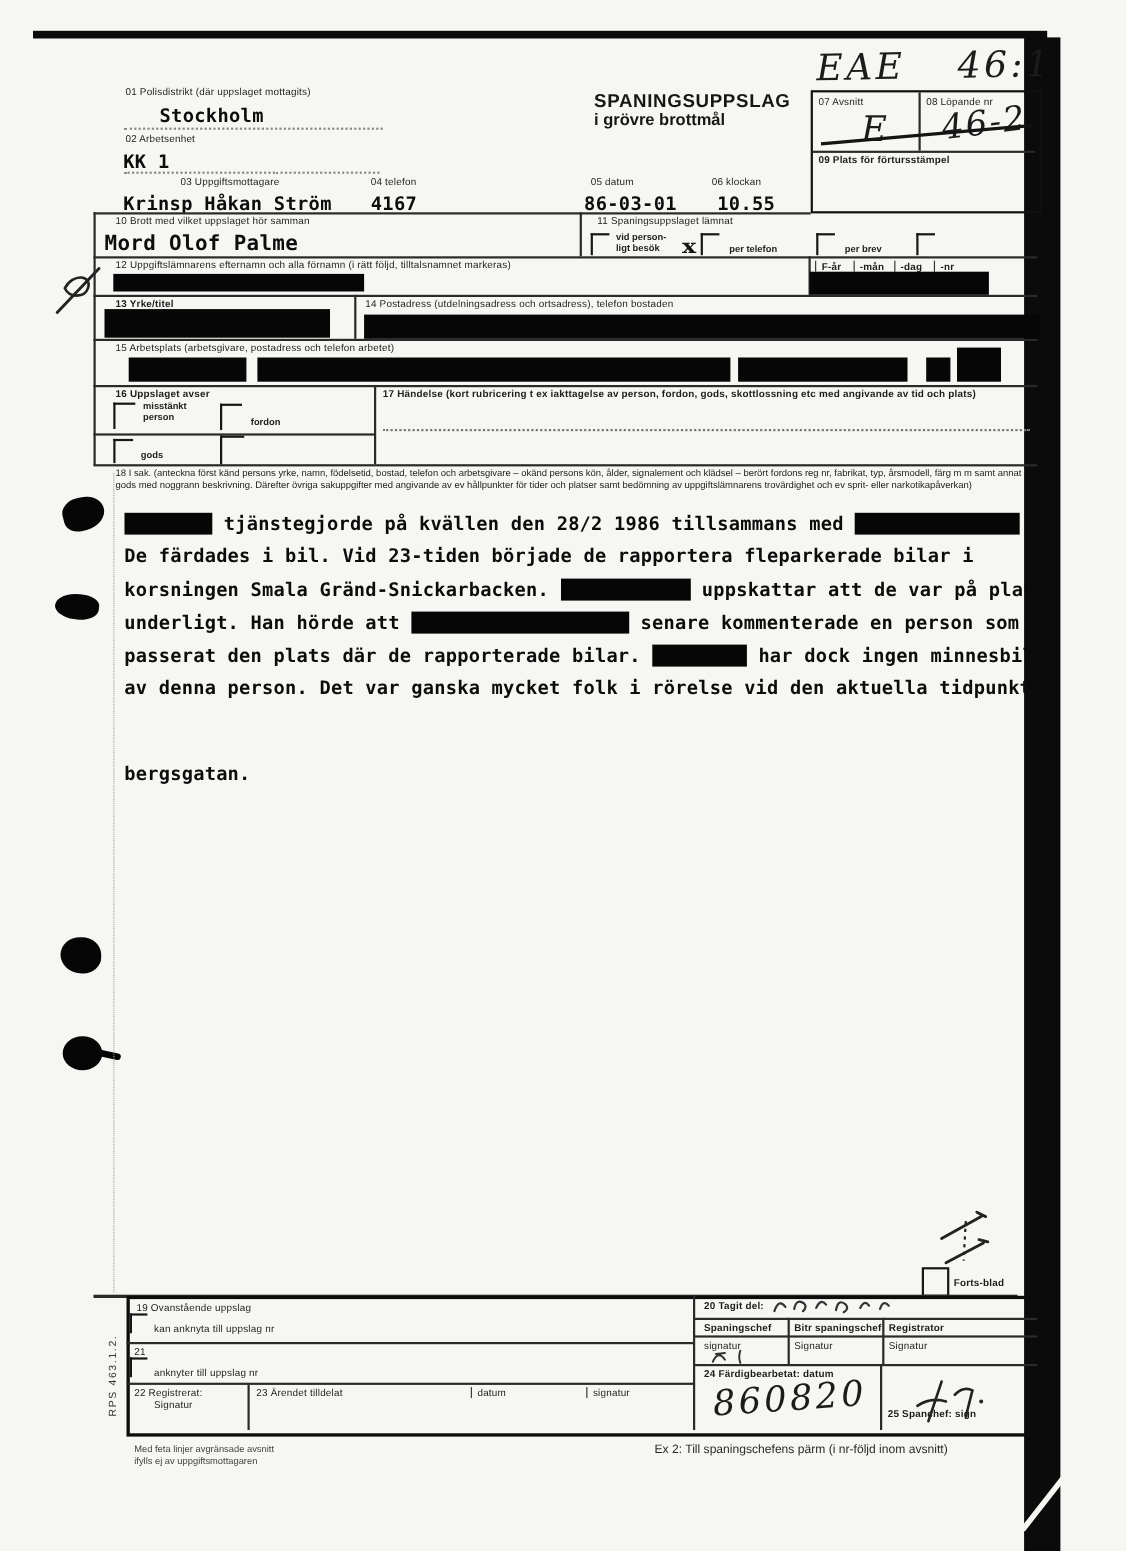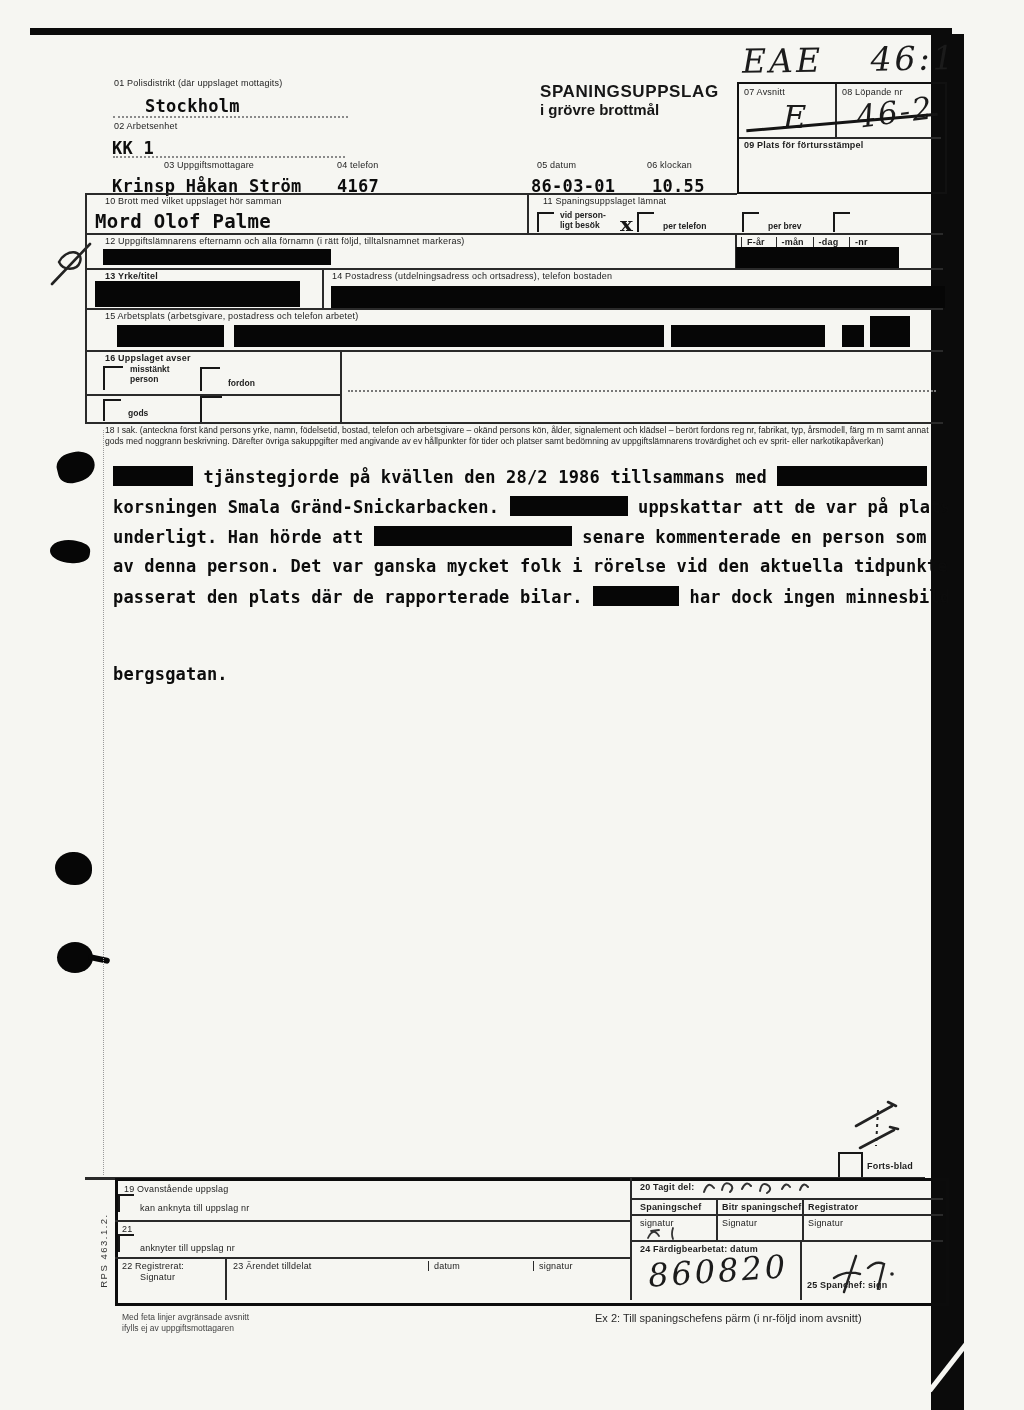--- a/index.html
+++ b/index.html
@@ -132,31 +132,33 @@
   <div class="cbox" style="left:103px;top:366px;width:18px;height:22px;border-right:none;border-bottom:none;"></div>
   <div class="abs lbl-sm" style="left:130px;top:364px;font-weight:bold;">
     <div>misstänkt</div>
     <div>person</div>
   </div>
   <div class="cbox" style="left:200px;top:367px;width:18px;height:22px;border-right:none;border-bottom:none;"></div>
   <div class="abs lbl-sm" style="left:228px;top:378px;font-weight:bold;">fordon</div>
   <div class="cbox" style="left:103px;top:399px;width:16px;height:20px;border-right:none;border-bottom:none;"></div>
   <div class="abs lbl-sm" style="left:128px;top:408px;font-weight:bold;">gods</div>
   <div class="cbox" style="left:200px;top:396px;width:20px;height:24px;border-right:none;border-bottom:none;"></div>
+  <div class="abs lbl" style="left:348px;top:353px;width:580px;white-space:normal;font-weight:bold;line-height:11px;">17 Händelse (kort rubricering t ex iakttagelse av person, fordon, gods, skottlossning etc med angivande av tid och plats)</div>
   <div class="dotted" style="left:348px;top:390px;width:588px;border-bottom:2px dotted #777;"></div>
 
   <div class="abs lbl-sm" style="left:105px;top:425px;width:832px;white-space:normal;line-height:10.8px;font-size:8.6px;">18 I sak. (anteckna först känd persons yrke, namn, födelsetid, bostad, telefon och arbetsgivare – okänd persons kön, ålder, signalement och klädsel – berört fordons reg nr, fabrikat, typ, årsmodell, färg m m samt annat gods med noggrann beskrivning. Därefter övriga sakuppgifter med angivande av ev hållpunkter för tider och platser samt bedömning av uppgiftslämnarens trovärdighet och ev sprit- eller narkotikapåverkan)</div>
 
   <div class="abs" style="left:103px;top:430px;height:745px;border-left:1px dotted #9a9a9a;"></div>
   <div class="abs" style="left:113px;top:466px;width:835px;overflow:hidden;">
       <div class="bline"><span class="redact" style="width: 80px;"></span><span> tjänstegjorde på kvällen den 28/2 1986 tillsammans med </span><span class="redact" style="width: 150px;"></span></div>
+      <div class="bline"><span>De färdades i bil. Vid 23-tiden började de rapportera fleparkerade bilar i</span></div>
       <div class="bline"><span>korsningen Smala Gränd-Snickarbacken. </span><span class="redact" style="width: 118px;"></span><span> uppskattar att de var på plats</span></div>
       <div class="bline"><span>underligt. Han hörde att </span><span class="redact" style="width: 198px;"></span><span> senare kommenterade en person som</span></div>
+      <div class="bline"><span>passerat den plats där de rapporterade bilar. </span><span class="redact" style="width: 86px;"></span><span> har dock ingen minnesbild</span></div>
       <div class="bline"><span>av denna person. Det var ganska mycket folk i rörelse vid den aktuella tidpunkte</span></div>
-      <div class="bline"><span>passerat den plats där de rapporterade bilar. </span><span class="redact" style="width: 86px;"></span><span> har dock ingen minnesbild</span></div>
       <div class="bline"></div>
       <div class="bline"><span>bergsgatan.</span></div>
     </div>
 
   <svg class="abs" style="left:848px;top:1098px;" width="70" height="60" viewBox="0 0 70 60">
     <path d="M8,28 L44,8 M40,4 l8,4 M12,50 L46,32 M42,29 l8,2" stroke="#222" stroke-width="2.6" fill="none" stroke-linecap="round"></path>
     <path d="M30,12 L28,48" stroke="#222" stroke-width="2" fill="none" stroke-dasharray="3,4"></path>
   </svg>
   <div class="cbox" style="left:838px;top:1152px;width:21px;height:23px;"></div>
   <div class="abs lbl" style="left:867px;top:1161px;font-weight:bold;">Forts-blad</div>

